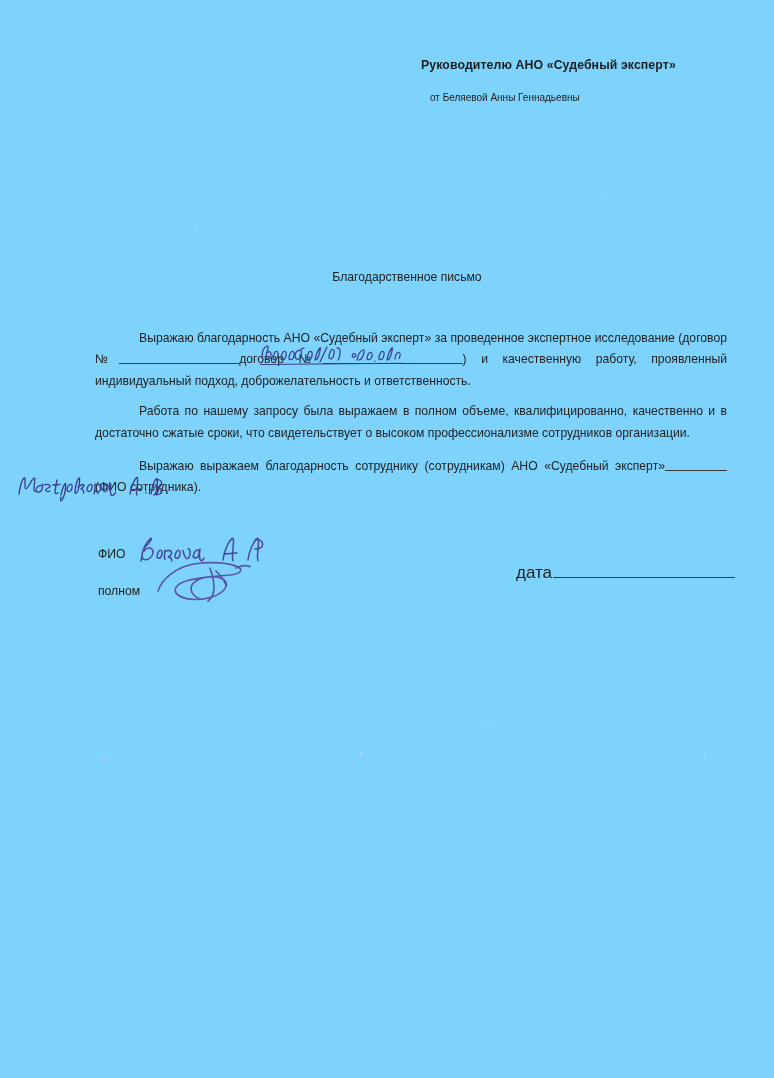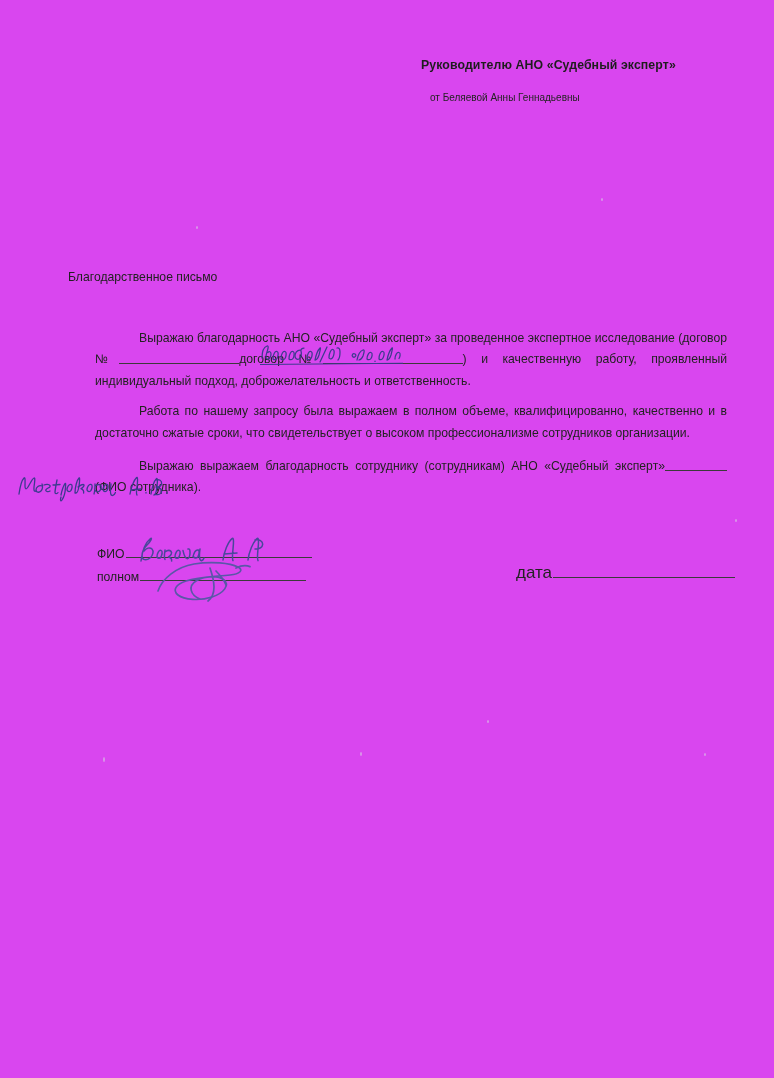--- a/index.html
+++ b/index.html
@@ -4,21 +4,21 @@
 <style>
   html, body {
     margin: 0;
     padding: 0;
     background: #ffffff;
   }
   .page {
     position: relative;
     width: 774px;
     height: 1078px;
-    background: #d946ef;
+    background: #7dd3fc;
     font-family: "Liberation Sans", "DejaVu Sans", sans-serif;
     color: #201f1f;
     overflow: hidden;
   }
 
   
   .addressee {
     position: absolute;
     left: 421px;
     top: 58px;
@@ -39,22 +39,22 @@
     color: #242323;
     white-space: nowrap;
   }
 
   
   .doc-title {
     position: absolute;
     left: 0;
     top: 270px;
     width: 774px;
-    text-align: left;
-    padding-left: 68px;
+    text-align: center;
+    padding-left: 40px;
     box-sizing: border-box;
     font-size: 12.2px;
     font-weight: 400;
     color: #222121;
   }
 
   
   .body-block {
     position: absolute;
     left: 95px;
@@ -104,20 +104,21 @@
     top: 543px;
     width: 240px;
     font-size: 12.2px;
     line-height: 23px;
     color: #232222;
   }
   .sig-row {
     display: flex;
     align-items: baseline;
     white-space: nowrap;
+    flex-direction: column;
   }
   .sig-label { flex: 0 0 auto; }
   .sig-rule {
     flex: 1 1 auto;
     border-bottom: 1px solid #3b3a3a;
     height: 13px;
     margin-left: 1px;
   }
   .sig-row-fio .sig-rule { max-width: 186px; }
   .sig-row-sign .sig-rule { max-width: 166px; }

